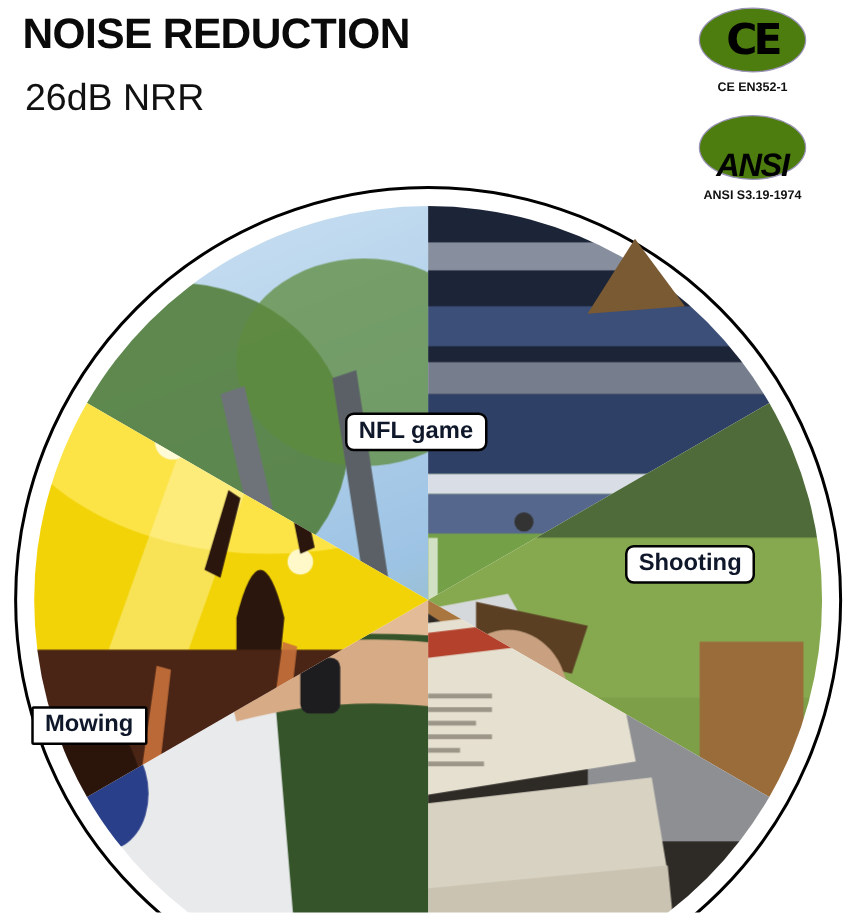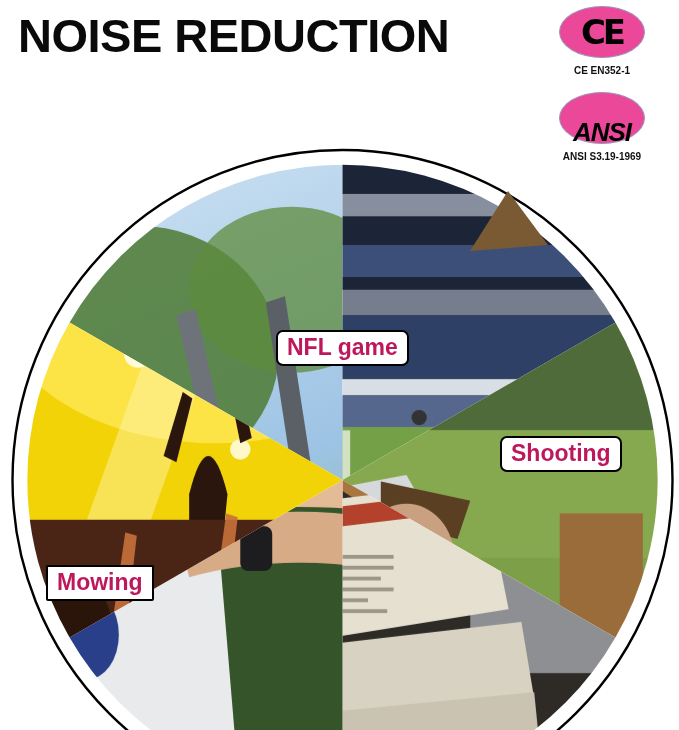--- a/index.html
+++ b/index.html
@@ -19,21 +19,21 @@
   .header {
     position: absolute;
     top: 0; left: 0;
     width: 679px;
     height: 150px;
   }
   .title {
     position: absolute;
     left: 18px;
     top: 8px;
-    font-size: 47px;
+    font-size: 34px;
     font-weight: bold;
     letter-spacing: -0.5px;
     color: #0a0a0a;
     white-space: nowrap;
   }
   .subtitle {
     position: absolute;
     left: 20px;
     top: 62px;
     font-size: 30px;
@@ -55,21 +55,21 @@
   }
   .cert-ellipse {
     width: 84px;
     height: 50px;
     border: 1.5px solid #9c93b8;
     border-radius: 50%;
     margin: 0 auto;
     display: flex;
     align-items: center;
     justify-content: center;
-    background: #ec4899;
+    background: #4d7c0f;
   }
   .ce-mark {
     font-size: 34px;
     font-weight: bold;
     color: #000;
     letter-spacing: -3px;
     line-height: 1;
     font-family: "DejaVu Sans", sans-serif;
   }
   .ansi-mark {
@@ -106,55 +106,56 @@
     left: 0; top: 0;
     width: 669px;
     height: 669px;
   }
 
   
   .chip {
     position: absolute;
     background: #ffffff;
     border: 2.5px solid #000000;
-    color: #be185d;
-    font-size: 23px;
+    color: #0f172a;
+    font-size: 19px;
     font-weight: bold;
     padding: 2px 9px 3px 9px;
     white-space: nowrap;
     line-height: 1.18;
     box-sizing: border-box;
     text-align: center;
   }
   .chip.round { border-radius: 7px; }
   .chip.square { border-radius: 2px; }
 
   .chip-nfl      { left: 268px; top: 183px; }
   .chip-shoot-r  { left: 492px; top: 289px; }
-  .chip-mowing   { left: 38px;  top: 418px; }
+  .chip-mowing   { left: 17px;  top: 418px; }
 </style>
 </head>
 <body>
 
 <div class="header">
   <div class="title">NOISE REDUCTION</div>
+  <div class="subtitle">26dB NRR</div>
 
   <div class="cert-block">
     <div class="cert cert-ce">
       <div class="cert-ellipse">
         <span class="ce-mark">CE</span>
       </div>
       <div class="cert-caption">CE EN352-1</div>
     </div>
 
     <div class="cert cert-ansi">
       <div class="cert-ellipse">
         <span class="ansi-mark">ANSI</span>
       </div>
-      <div class="cert-caption">ANSI S3.19-1969</div>
+      <div class="cert-caption">ANSI S3.19-1974</div>
     </div>
   </div>
 </div>
 
 <div class="wheel-wrap">
   <svg class="wheel-svg" viewBox="0 0 669 669">
     <defs>
 
       <linearGradient id="gMowSky" x1="0" y1="0" x2="0.4" y2="1">
         <stop offset="0%" stop-color="#cfe3f3"></stop>

